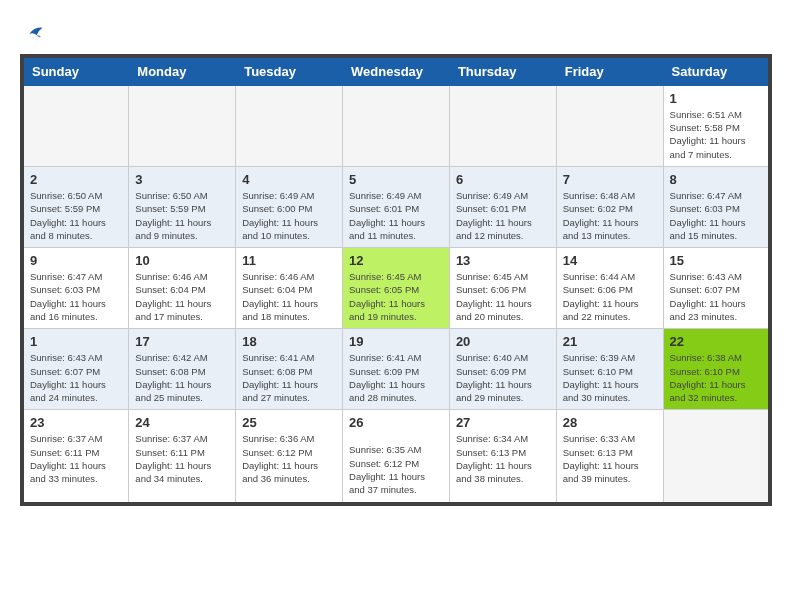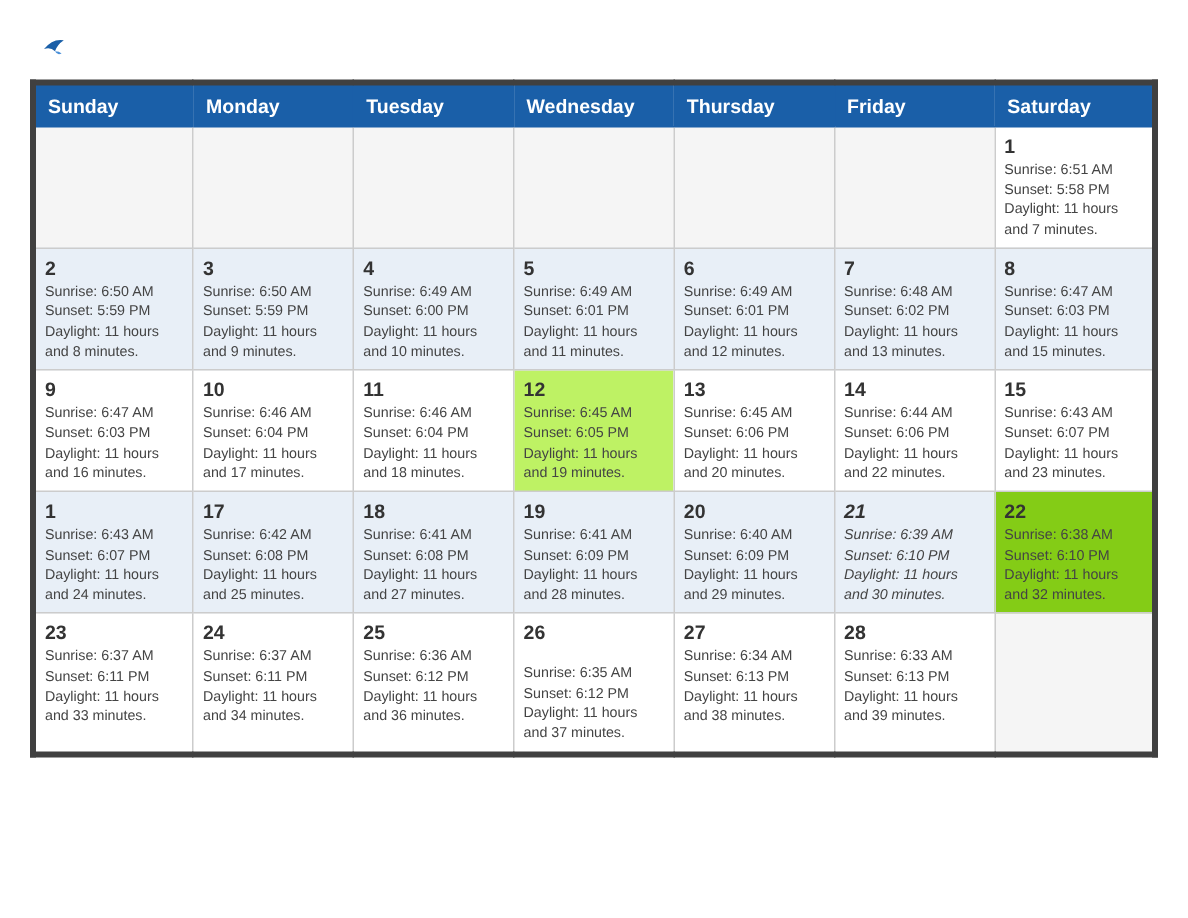--- a/index.html
+++ b/index.html
@@ -261,21 +261,21 @@
 Daylight: 11 hours
 and 28 minutes.</div>
         </td>
         <td style="background-color: rgb(232, 239, 247);">
           <span class="day-num">20</span>
           <div class="day-info" style="white-space: pre-line;">Sunrise: 6:40 AM
 Sunset: 6:09 PM
 Daylight: 11 hours
 and 29 minutes.</div>
         </td>
-        <td style="background-color: rgb(232, 239, 247); font-style: italic;">
+        <td style="background-color: rgb(232, 239, 247);">
           <span class="day-num">21</span>
           <div class="day-info" style="white-space: pre-line;">Sunrise: 6:39 AM
 Sunset: 6:10 PM
 Daylight: 11 hours
 and 30 minutes.</div>
         </td>
         <td style="background-color: #84cc16; margin-left: 27px;">
           <span class="day-num">22</span>
           <div class="day-info" style="white-space: pre-line;">Sunrise: 6:38 AM
 Sunset: 6:10 PM

